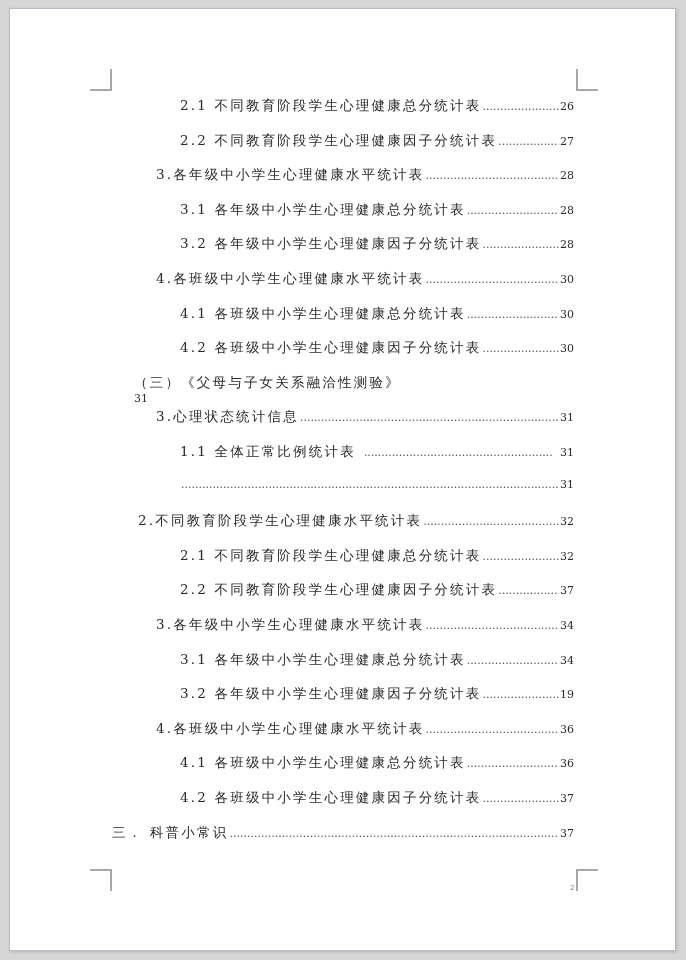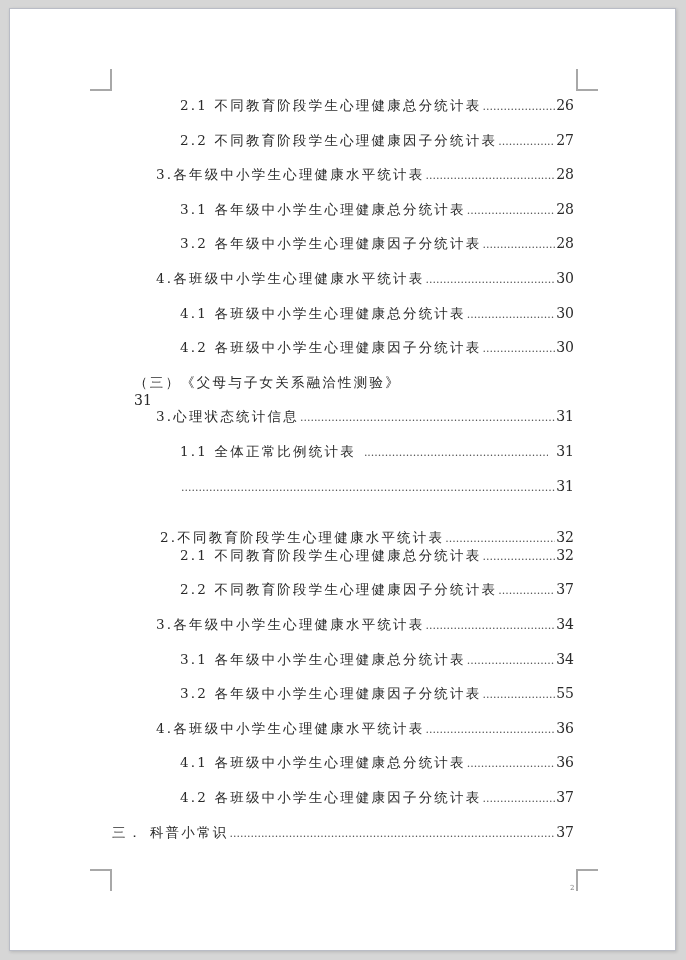--- a/index.html
+++ b/index.html
@@ -9,21 +9,21 @@
   .c-tl { left:80px; top:60px; border-right-width:2px; border-bottom-width:2px; }
   .c-tr { left:566px; top:60px; border-left-width:2px; border-bottom-width:2px; }
   .c-bl { left:80px; top:860px; border-right-width:2px; border-top-width:2px; }
   .c-br { left:566px; top:860px; border-left-width:2px; border-top-width:2px; }
   .pagenum { position:absolute; left:560px; top:875px; font-size:7px; color:#777; }
   .toc { position:absolute; left:0; top:88px; width:100%; }
   .row { position:absolute; height:20px; display:flex; align-items:baseline; font-size:13.5px; color:#2a2a2a; letter-spacing:2.2px; white-space:nowrap; right:101px; }
   .row .label { flex:0 0 auto; }
   .row .leader { flex:1 1 auto; overflow:hidden; letter-spacing:0; color:#555; font-size:11px; margin:0 1px; }
   .row .leader::before { content:"......................................................................................................................................................................"; }
-  .row .pg { flex:0 0 auto; letter-spacing:0; font-size:14px; }
+  .row .pg { flex:0 0 auto; letter-spacing:0; font-size:11px; }
 </style>
 </head>
 <body>
 
 <div class="page">
   <div class="corner c-tl"></div>
   <div class="corner c-tr"></div>
   <div class="corner c-bl"></div>
   <div class="corner c-br"></div>
   <div class="pagenum">2</div>
@@ -81,21 +81,21 @@
       </div>
       <div class="row" style="top: 346px; left: 170px; gap: 7px;">
         <span class="label">1.1 全体正常比例统计表</span>
         <span class="leader"></span>
         <span class="pg">31</span>
       </div>
       <div class="row" style="top: 380.6px; left: 170px;">
         <span class="leader"></span>
         <span class="pg">31</span>
       </div>
-      <div class="row" style="top: 415.2px; left: 150px; margin-top: 17px;">
+      <div class="row" style="top: 415.2px; left: 128px;">
         <span class="label">2.不同教育阶段学生心理健康水平统计表</span>
         <span class="leader"></span>
         <span class="pg">32</span>
       </div>
       <div class="row" style="top: 449.8px; left: 170px;">
         <span class="label">2.1 不同教育阶段学生心理健康总分统计表</span>
         <span class="leader"></span>
         <span class="pg">32</span>
       </div>
       <div class="row" style="top: 484.4px; left: 170px;">
@@ -109,21 +109,21 @@
         <span class="pg">34</span>
       </div>
       <div class="row" style="top: 553.6px; left: 170px;">
         <span class="label">3.1 各年级中小学生心理健康总分统计表</span>
         <span class="leader"></span>
         <span class="pg">34</span>
       </div>
       <div class="row" style="top: 588.2px; left: 170px;">
         <span class="label">3.2 各年级中小学生心理健康因子分统计表</span>
         <span class="leader"></span>
-        <span class="pg">55</span>
+        <span class="pg">19</span>
       </div>
       <div class="row" style="top: 622.8px; left: 146px;">
         <span class="label">4.各班级中小学生心理健康水平统计表</span>
         <span class="leader"></span>
         <span class="pg">36</span>
       </div>
       <div class="row" style="top: 657.4px; left: 170px;">
         <span class="label">4.1 各班级中小学生心理健康总分统计表</span>
         <span class="leader"></span>
         <span class="pg">36</span>

